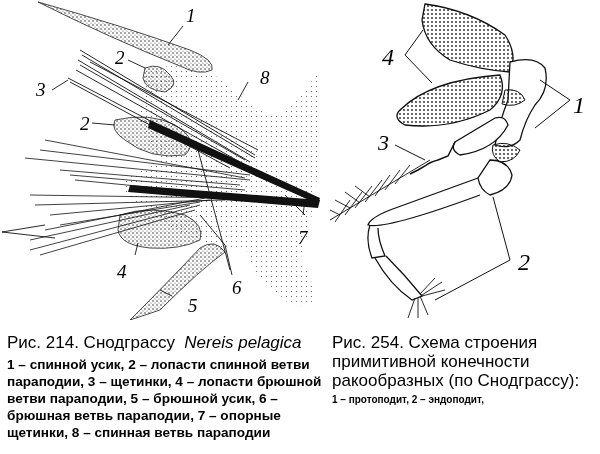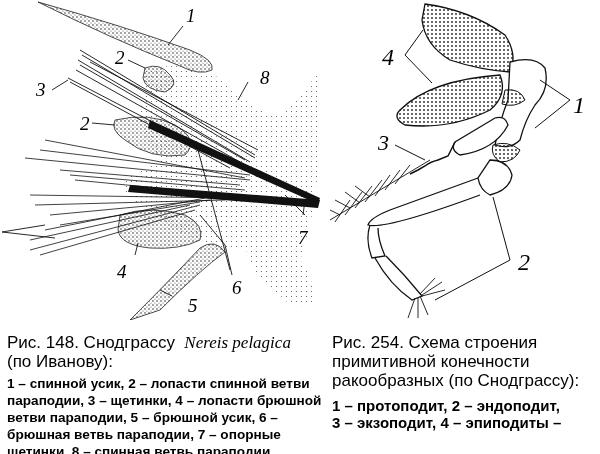--- a/index.html
+++ b/index.html
@@ -3,25 +3,25 @@
 <meta charset="utf-8">
 <style>
   html, body { margin: 0; padding: 0; background: #ffffff; }
   body { width: 600px; height: 454px; position: relative; overflow: hidden; font-family: "Liberation Sans", sans-serif; color: #000; }
   .fig { position: absolute; }
   #fig-left { left: 0; top: 0; width: 330px; height: 320px; }
   #fig-right { left: 330px; top: 0; width: 270px; height: 320px; }
   .lbl { position: absolute; font-family: "Liberation Serif", serif; font-style: italic; font-size: 19px; line-height: 1; }
   .cap { position: absolute; }
   .cap .title { font-size: 17px; line-height: 19px; }
-  .cap .title i { font-style: italic; font-family: Liberation Serif, serif; }
+  .cap .title i { font-style: italic; }
   .cap .legend { font-size: 13.6px; line-height: 17px; font-weight: bold; margin-top: 4px; }
   #cap-left { left: 7px; top: 333px; width: 322px; }
   #cap-right { left: 332px; top: 333px; width: 258px; }
-  #cap-right .legend { font-size: 15px; line-height: 17px; margin-top: 7px; }
+  #cap-right .legend { font-size: 10px; line-height: 17px; margin-top: 1px; }
 </style>
 </head>
 <body>
 
 <div class="fig" id="fig-left">
   <svg width="330" height="320" viewBox="0 0 330 320">
     <defs>
       <pattern id="stip" width="4" height="4" patternUnits="userSpaceOnUse">
         <circle cx="1" cy="1" r="0.8" fill="#333"></circle>
         <circle cx="3" cy="3" r="0.6" fill="#555"></circle>
@@ -159,30 +159,28 @@
     </g>
   </svg>
   <span class="lbl" style="left:52px;top:45px;font-size:24px">4</span>
   <span class="lbl" style="left:243px;top:93px;font-size:24px">1</span>
   <span class="lbl" style="left:48px;top:132px;font-size:22px">3</span>
   <span class="lbl" style="left:188px;top:250px;font-size:24px">2</span>
 </div>
 
 <div class="cap" id="cap-left">
   <div class="title">
-    <span>Рис. 148.</span>
+    <span>Рис. 214.</span>
     <span>Снодграссу</span>
     &nbsp;<i>Nereis pelagica</i><br>
-    <span>(по Иванову):</span>
   </div>
   <div class="legend">1 – спинной усик, 2 – лопасти спинной ветви параподии, 3 – щетинки,  4 – лопасти брюшной ветви параподии, 5 – брюшной усик, 6 – брюшная ветвь параподии, 7 – опорные щетинки, 8 – спинная ветвь параподии</div>
 </div>
 
 <div class="cap" id="cap-right">
   <div class="title">
     <span>Рис. 254.</span>
     <span>Схема строения примитивной конечности ракообразных (по Снодграссу):</span>
   </div>
   <div class="legend">
     <div>1 – протоподит, 2 – эндоподит,</div>
-    <div>3 – экзоподит, 4 – эпиподиты –</div>
   </div>
 </div>
 
 </body></html>

